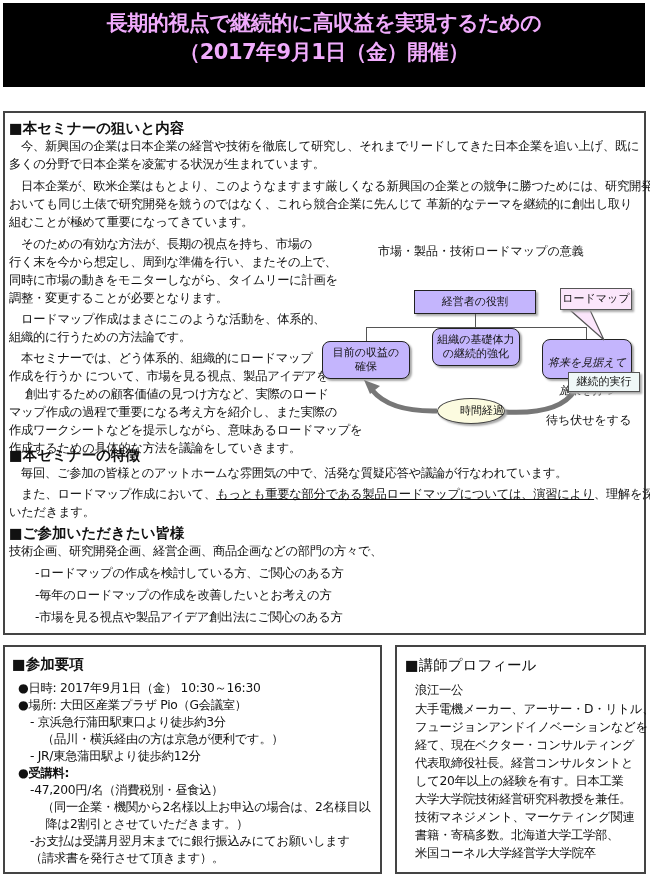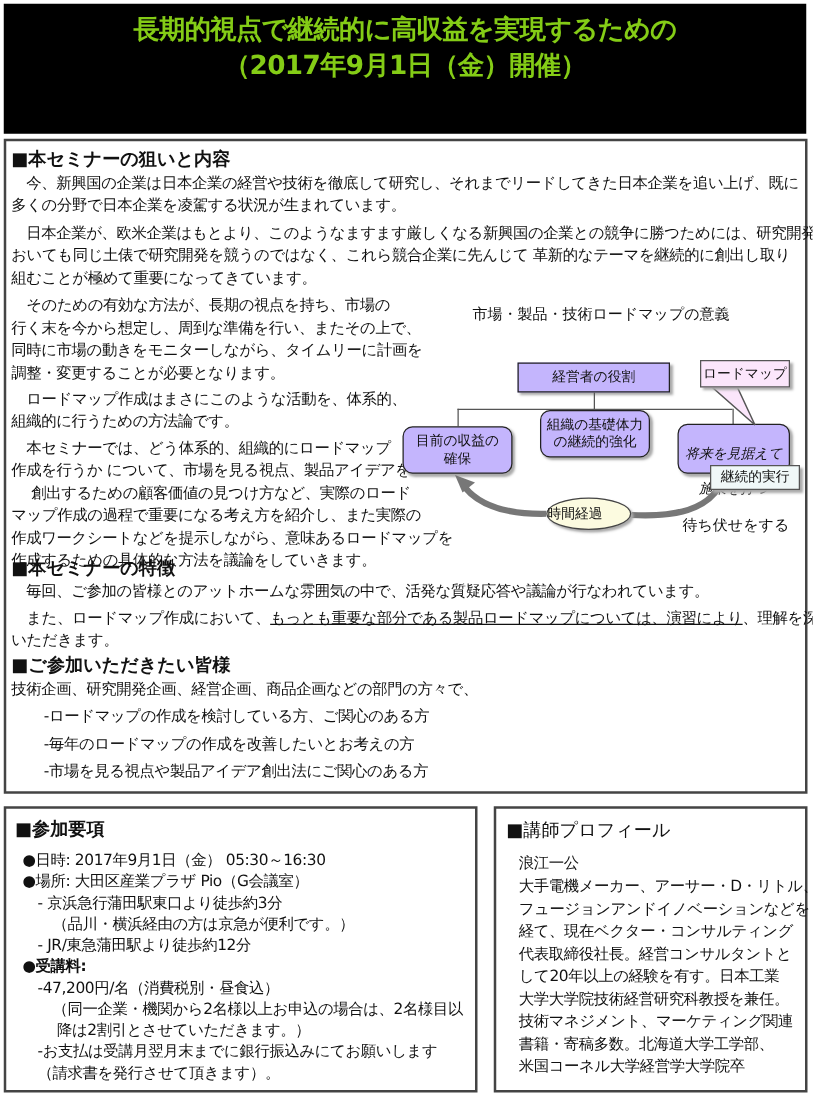--- a/index.html
+++ b/index.html
@@ -1,42 +1,42 @@
 <!DOCTYPE html>
 <html><head>
 <meta charset="utf-8">
 <style>
   html, body { margin:0; padding:0; }
   body {
     width:650px; height:879px; background:#ffffff; position:relative; overflow:hidden;
     font-family: "DejaVu Sans", "Liberation Sans", sans-serif; color:#111;
   }
   .header {
-    position:absolute; left:3px; top:3px; width:642px; height:104px;
-    background:#000; color:#84cc16; text-align:center;
+    position:absolute; left:3px; top:3px; width:642px; height:84px;
+    background:#000; color:#f0abfc; text-align:center;
     font-weight:bold; font-size:21px; line-height:29px;
     padding-top:6px; box-sizing:border-box; letter-spacing:-0.5px;
   }
   .box {
     position:absolute; border:2px solid #444; box-sizing:border-box; background:#fff;
   }
   .main { left:3px; top:111px; width:643px; height:524px; }
   .info { left:3px; top:645px; width:379px; height:229px; }
   .profile { left:395px; top:645px; width:251px; height:229px; }
   .sec-title { position:absolute; font-weight:bold; font-size:14.5px; line-height:18px; white-space:nowrap; }
   .txt { position:absolute; font-size:12.3px; line-height:17.5px; white-space:nowrap; letter-spacing:-0.3px; }
   .u { text-decoration:underline; }
   
   .diag-title { position:absolute; left:378px; top:243px; font-size:12px; white-space:nowrap; }
   .dbox { position:absolute; border:1.5px solid #222; background:#c4b5fd; font-size:11px; text-align:center; box-sizing:border-box; line-height:14px; }
   .rbox { border-radius:8px; box-shadow:2px 2px 2px #aaa; }
   .line { position:absolute; background:#555; }
   .callout { position:absolute; left:560px; top:288px; width:72px; height:22px; background:#fbe6fb; border:1.5px solid #555; font-size:11px; text-align:center; line-height:20px; box-sizing:border-box; box-shadow:2px 2px 2px #aaa; }
   .cont-box { position:absolute; left:568px; top:372px; width:72px; height:20px; background:#f0f8f8; border:1.5px solid #555; font-size:11px; text-align:center; line-height:17px; box-sizing:border-box; box-shadow:2px 2px 2px #aaa; }
-  .ellipse { position:absolute; left:437px; top:398px; width:68px; height:26px; background:#fcfbe0; border:1.5px solid #444; border-radius:50%; font-size:11px; text-align:left; line-height:23px; box-sizing:border-box; box-shadow:2px 2px 2px #aaa; }
+  .ellipse { position:absolute; left:437px; top:398px; width:68px; height:26px; background:#fcfbe0; border:1.5px solid #444; border-radius:50%; font-size:11px; text-align:right; line-height:23px; box-sizing:border-box; box-shadow:2px 2px 2px #aaa; }
   .wait { position:absolute; left:546px; top:412px; font-size:12px; white-space:nowrap; }
 </style>
 </head>
 <body>
 
 <div class="header">
   <div>長期的視点で継続的に高収益を実現するための</div>
   <div>（2017年9月1日（金）開催）</div>
 </div>
 
@@ -100,21 +100,21 @@
 <div class="txt" style="left:9px;top:504px;">いただきます。</div>
 
 <div class="sec-title" style="left:9px;top:524px;">■ご参加いただきたい皆様</div>
 <div class="txt" style="left:9px;top:543px;">技術企画、研究開発企画、経営企画、商品企画などの部門の方々で、</div>
 <div class="txt" style="left:35px;top:565px;">-ロードマップの作成を検討している方、ご関心のある方</div>
 <div class="txt" style="left:35px;top:587px;">-毎年のロードマップの作成を改善したいとお考えの方</div>
 <div class="txt" style="left:35px;top:609px;">-市場を見る視点や製品アイデア創出法にご関心のある方</div>
 
 <div class="box info"></div>
 <div class="sec-title" style="left:12px;top:655px;">■参加要項</div>
-<div class="txt" style="left:18px;top:680px;">●日時:  2017年9月1日（金） 05:30～16:30</div>
+<div class="txt" style="left:18px;top:680px;">●日時:  2017年9月1日（金） 10:30～16:30</div>
 <div class="txt" style="left:18px;top:697px;">●場所:  大田区産業プラザ Pio（G会議室）</div>
 <div class="txt" style="left:18px;top:714px;">　- 京浜急行蒲田駅東口より徒歩約3分</div>
 <div class="txt" style="left:18px;top:731px;">　　（品川・横浜経由の方は京急が便利です。）</div>
 <div class="txt" style="left:18px;top:748px;">　-  JR/東急蒲田駅より徒歩約12分</div>
 <div class="txt" style="left:18px;top:765px;font-weight:bold;">●受講料:</div>
 <div class="txt" style="left:18px;top:782px;">　-47,200円/名（消費税別・昼食込）</div>
 <div class="txt" style="left:18px;top:799px;">　　（同一企業・機関から2名様以上お申込の場合は、2名様目以</div>
 <div class="txt" style="left:18px;top:816px;">　　 降は2割引とさせていただきます。）</div>
 <div class="txt" style="left:18px;top:833px;">　-お支払は受講月翌月末までに銀行振込みにてお願いします</div>
 <div class="txt" style="left:18px;top:850px;">　（請求書を発行させて頂きます）。</div>

